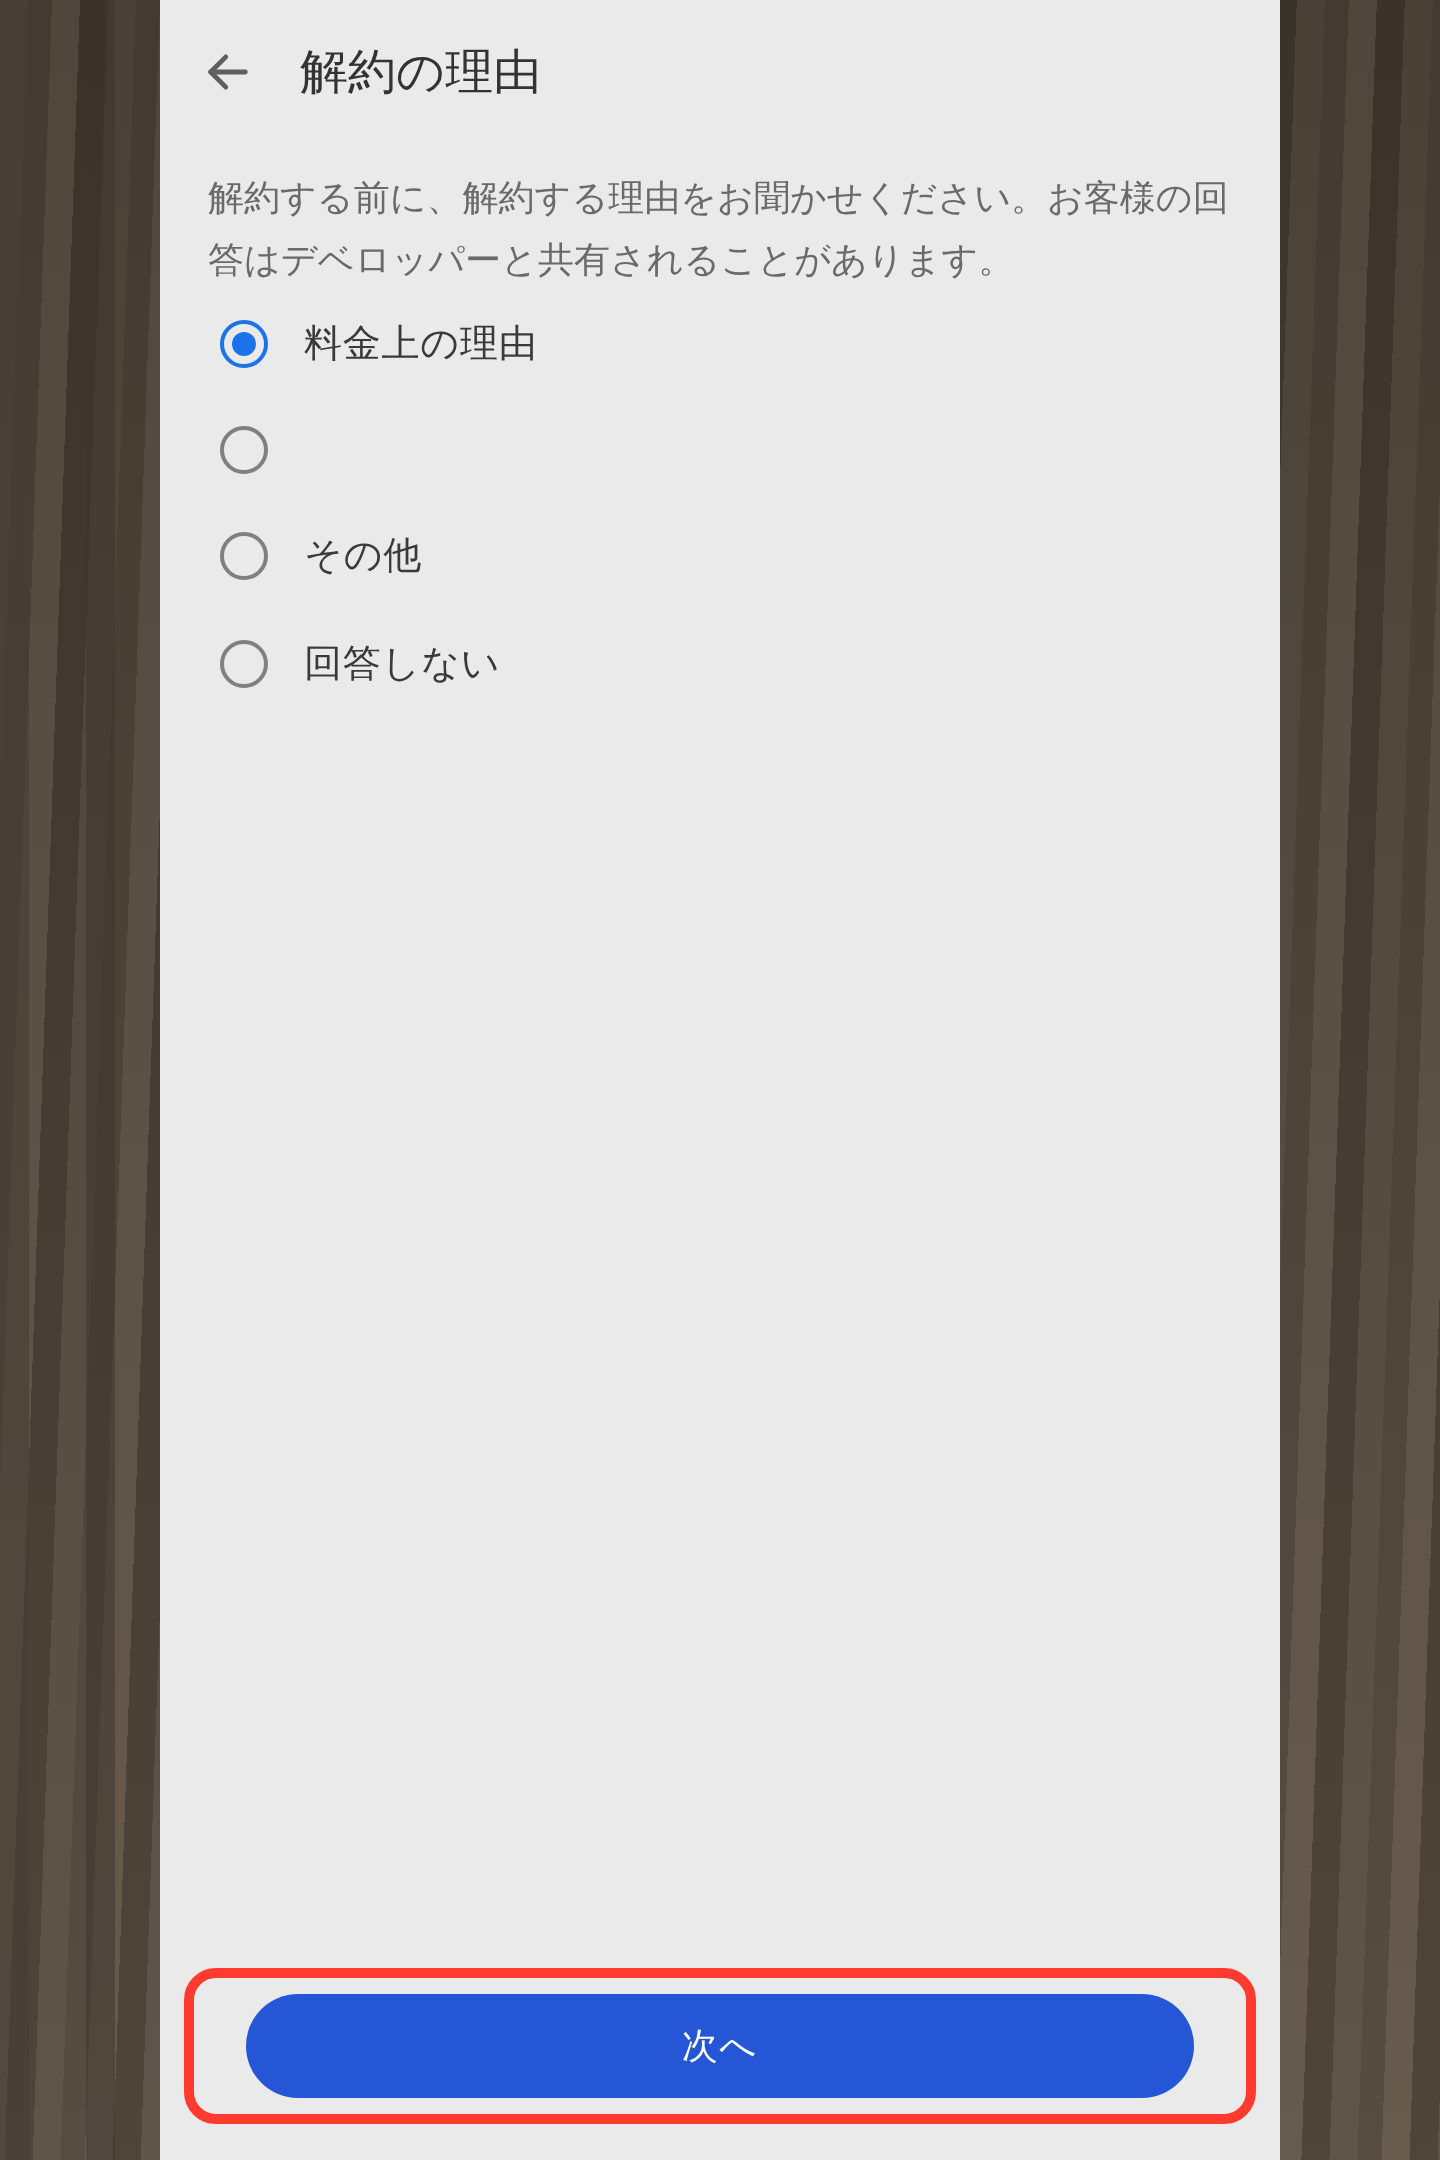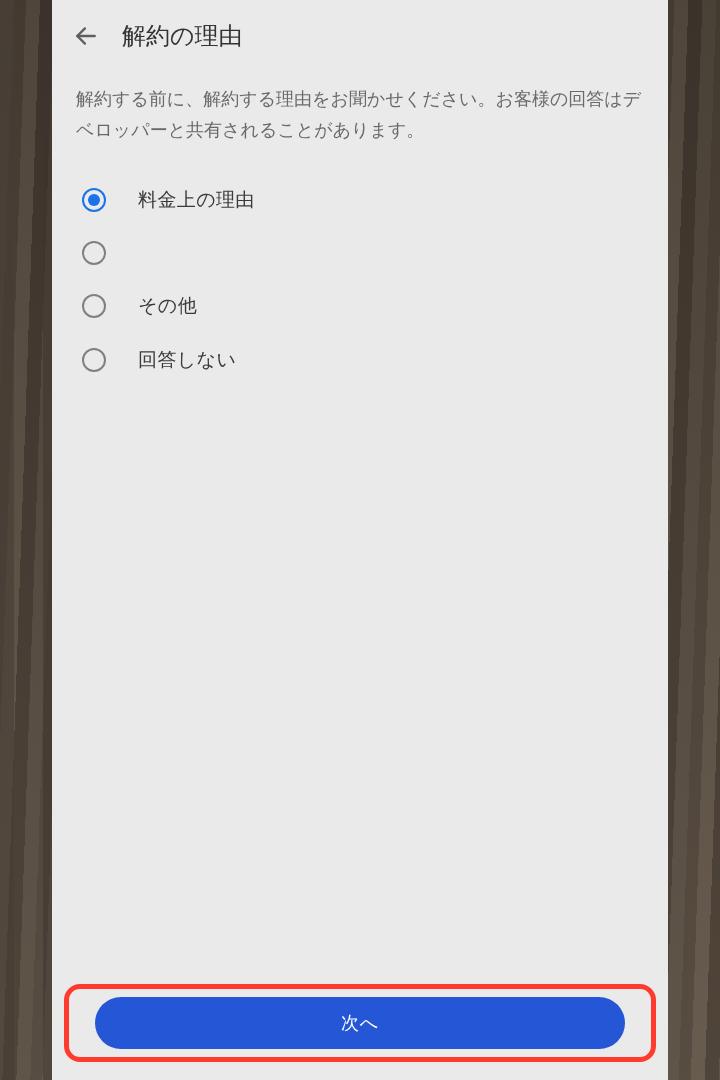--- a/index.html
+++ b/index.html
@@ -8,21 +8,21 @@
       font-family: -apple-system, BlinkMacSystemFont, "Segoe UI", "Hiragino Kaku Gothic ProN", "Hiragino Sans", Meiryo, sans-serif;
       background:
         linear-gradient(90deg, rgba(70,60,52,0.6) 0 2%, transparent 2% 6%, rgba(60,50,44,0.5) 6% 8%, transparent 8% 100%),
         linear-gradient(0deg, rgba(80,70,60,0.4), rgba(40,34,28,0.5)),
         repeating-linear-gradient(92deg, #6b5f52 0 14px, #5d5145 14px 26px, #776a5b 26px 40px, #4e443a 40px 54px);
       display: flex;
       align-items: stretch;
       justify-content: center;
     }
     .dialog {
-      width: 616px;
+      width: 560px;
       height: 100%;
       background: #eaeaea;
       display: flex;
       flex-direction: column;
       position: relative;
     }
     .dialog-header {
       display: flex;
       align-items: center;
       padding: 20px 20px 12px 20px;
@@ -43,27 +43,26 @@
       font-weight: 400;
     }
     .dialog-body {
       padding: 20px 24px 0 24px;
       flex: 1 1 auto;
     }
     .description {
       font-size: 18px;
       line-height: 1.7;
       color: #6a6a6a;
-      margin-bottom: 28px;
     }
     .options { display: flex; flex-direction: column; }
     .option {
       display: flex;
       align-items: center;
-      gap: 32px;
+      gap: 18px;
       padding: 14px 6px;
       cursor: pointer;
     }
     .radio {
       width: 24px;
       height: 24px;
       border: 2.5px solid #808080;
       border-radius: 50%;
       position: relative;
       flex: 0 0 auto;

